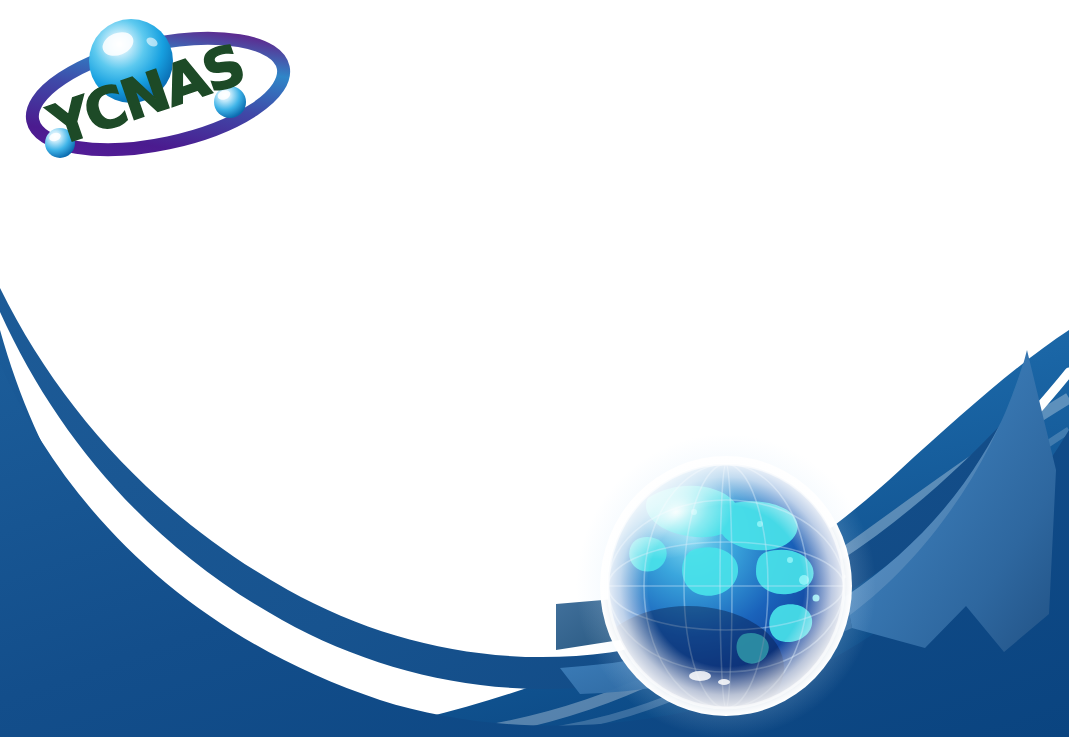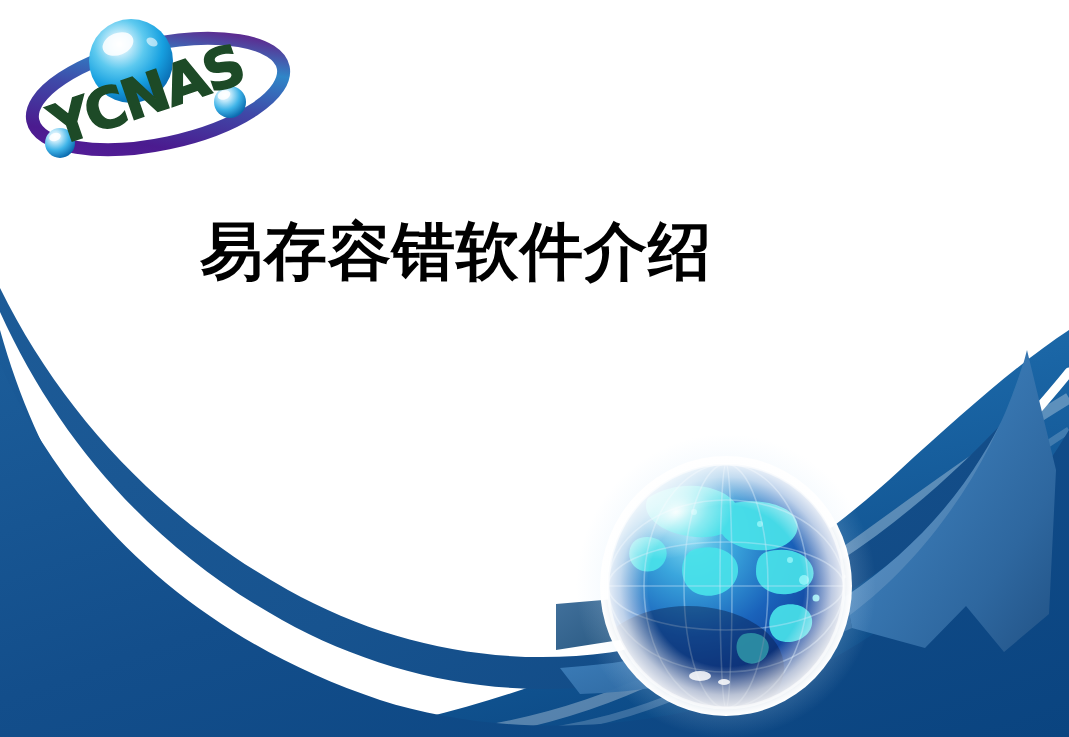--- a/index.html
+++ b/index.html
@@ -296,15 +296,14 @@
 
       <g>
         <circle cx="222" cy="96" r="16" fill="url(#gSmallSphere)"></circle>
         <ellipse cx="216" cy="89" rx="6.5" ry="4.5" fill="#ffffff" opacity="0.85" transform="rotate(-20 216 89)"></ellipse>
       </g>
 
       <text x="50" y="140" transform="rotate(-19 50 140)" fill="#1d4a27" font-family="'DejaVu Sans', 'Liberation Sans', sans-serif" font-size="56" font-weight="bold" letter-spacing="-2" style="paint-order:stroke; stroke:#1d4a27; stroke-width:1.5;">YCNAS</text>
     </svg>
   </div>
 
-  <div id="title">易存容错软件介绍</div>
 
 </div>
 
 </body></html>

